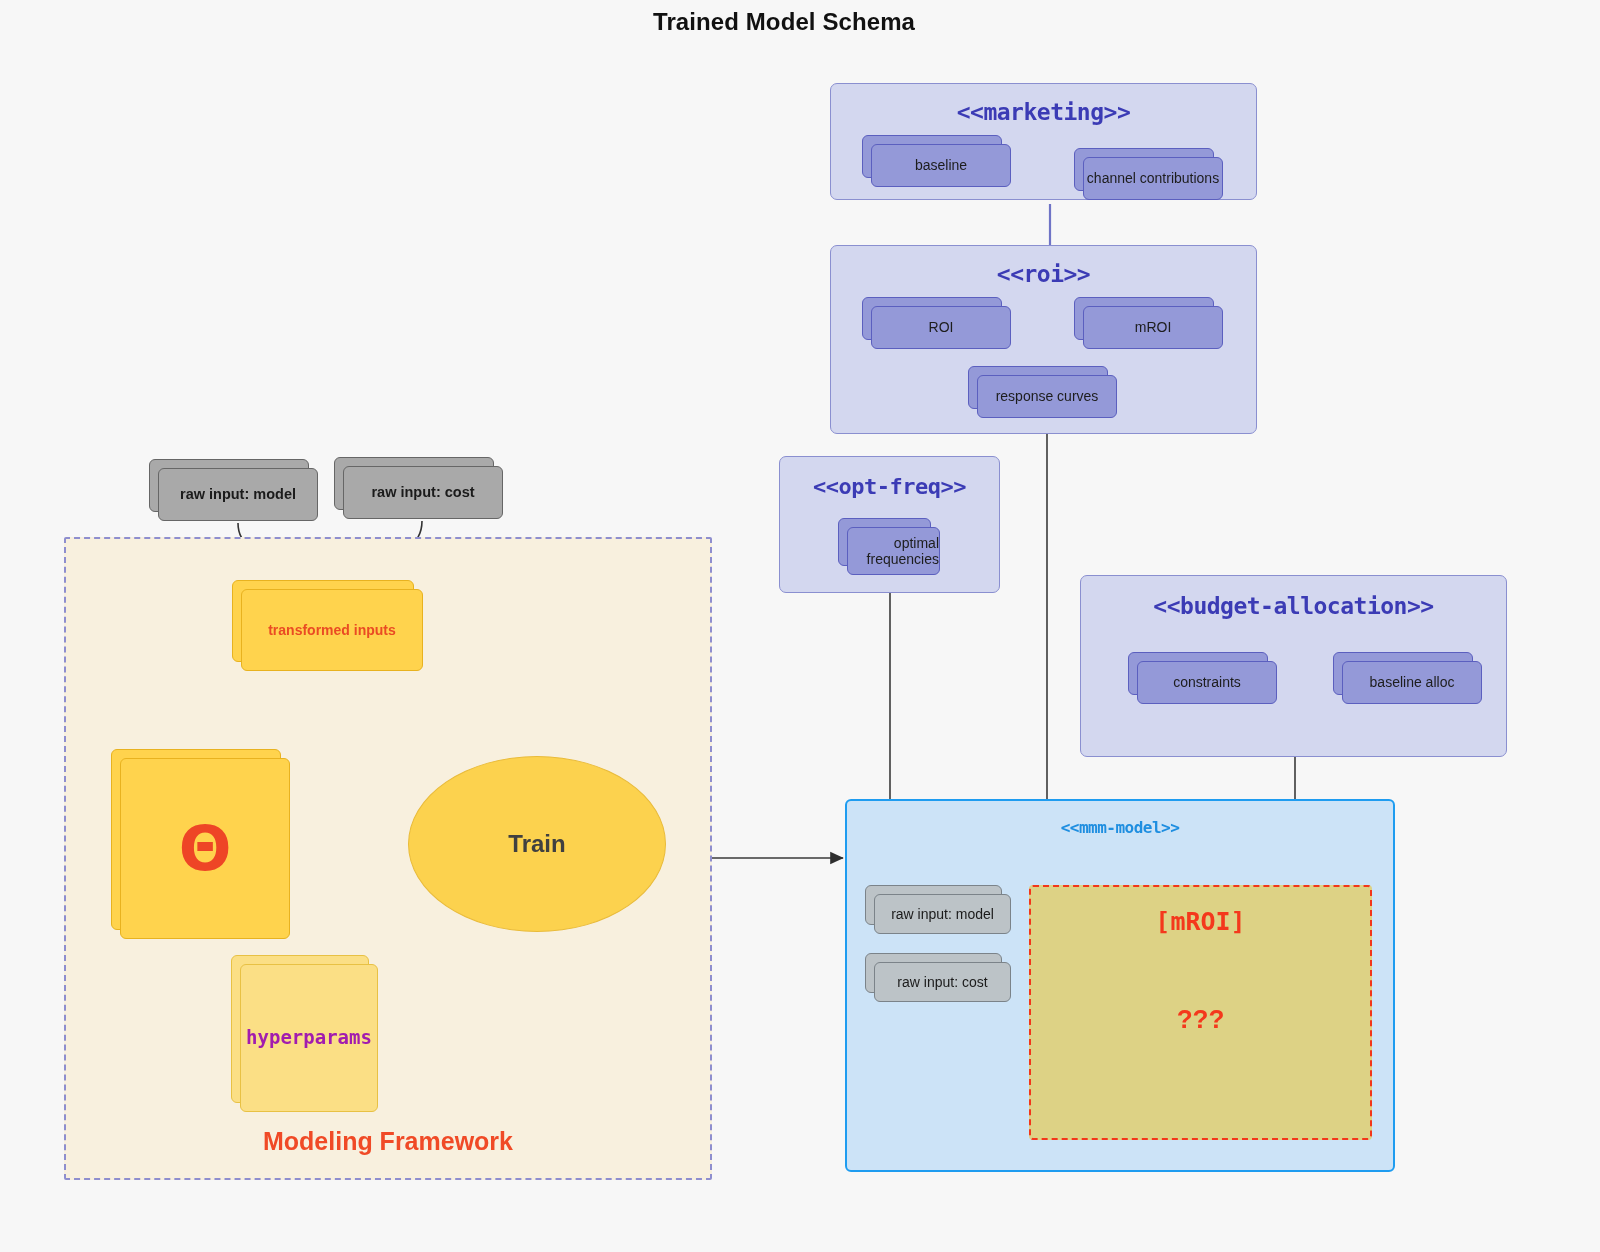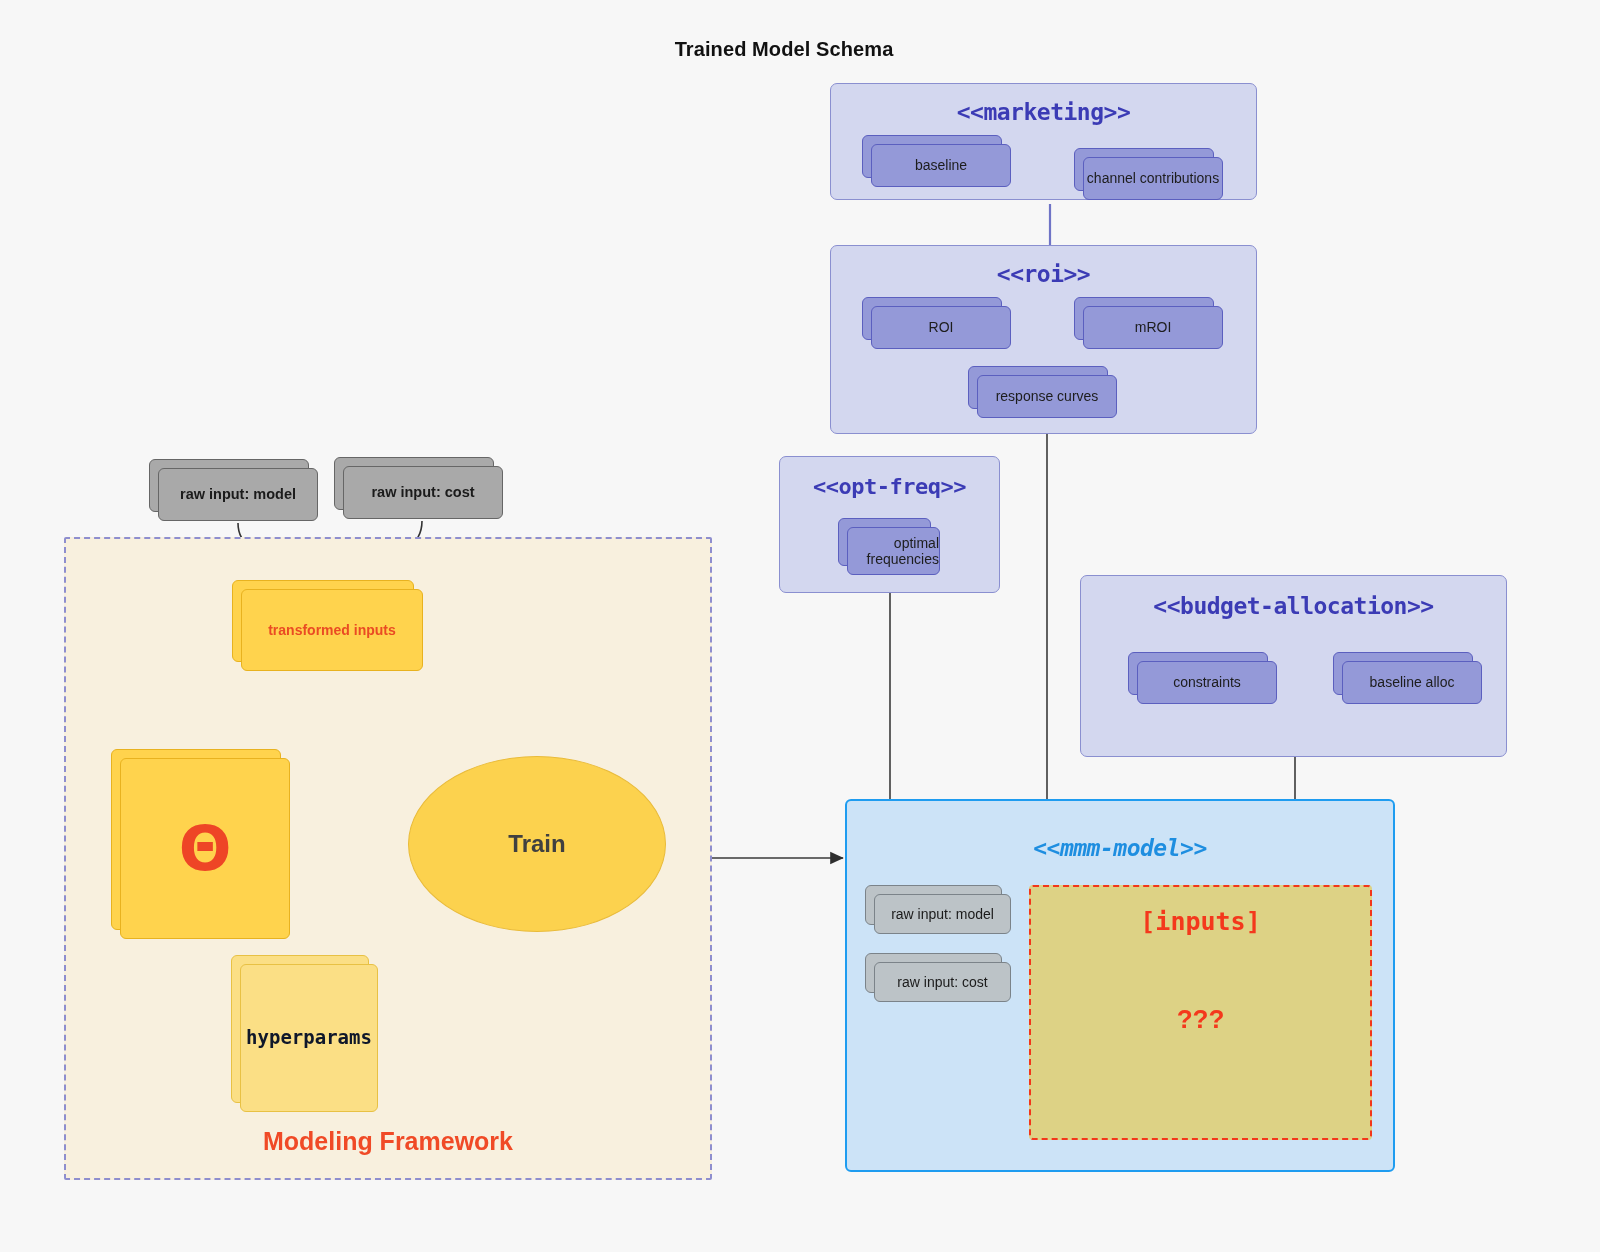--- a/index.html
+++ b/index.html
@@ -28,25 +28,24 @@
     pointer-events: none;
   }
 
   
   .page-title {
     position: absolute;
     left: 0;
     top: 8px;
     width: 1568px;
     text-align: center;
-    font-size: 20px;
+    font-size: 24px;
     font-weight: bold;
     color: #111111;
     letter-spacing: .1px;
-    margin-top: 30px;
   }
 
   
   .node { position: absolute; box-sizing: border-box; }
 
   
   .pkg {
     background: #d3d7ef;
     border: 1.6px solid #8a8fd0;
     border-radius: 7px;
@@ -115,21 +114,21 @@
     background: #ffd34d;
     border: 1.5px solid #e8b21f;
   }
   .card-yellow .front { color: #ea4b23; }
 
   .card-yellow-light .back,
   .card-yellow-light .front {
     background: #fbdf85;
     border: 1.5px solid #e8c144;
   }
-  .card-yellow-light .front { color: #0f172a; }
+  .card-yellow-light .front { color: #a21caf; }
 
   
   .framework {
     border: 2px dashed #8e8ece;
     background: #f8f0de;
     border-radius: 2px;
   }
   .framework-label {
     position: absolute;
     left: 0; right: 0;
@@ -372,35 +371,35 @@
 
     <div class="card card-purple" style="left:252px; top:76px; width:140px; height:43px;">
       <div class="back"></div>
       <div class="front">
         <span>baseline alloc</span>
       </div>
     </div>
   </div>
 
   <div class="node pkg-blue" style="left:845px; top:799px; width:550px; height:373px;">
-    <div class="pkg-title" style="top:34px; font-size:23px;font-style:italic;">&lt;&lt;mmm-model&gt;&gt;</div>
+    <div class="pkg-title" style="top:17px; font-size:16px;">&lt;&lt;mmm-model&gt;&gt;</div>
 
     <div class="card card-grey-sm" style="left:18px; top:84px; width:137px; height:40px;">
       <div class="back"></div>
       <div class="front">
         <span>raw input: model</span>
       </div>
     </div>
 
     <div class="card card-grey-sm" style="left:18px; top:152px; width:137px; height:40px;">
       <div class="back"></div>
       <div class="front">
         <span>raw input: cost</span>
       </div>
     </div>
 
     <div class="model-box" style="position:absolute; left:182px; top:84px; width:343px; height:255px;">
-      <div class="model-name">[inputs]</div>
+      <div class="model-name">[mROI]</div>
       <div class="model-unknown">???</div>
     </div>
   </div>
 
 </div>
 
 </body></html>

